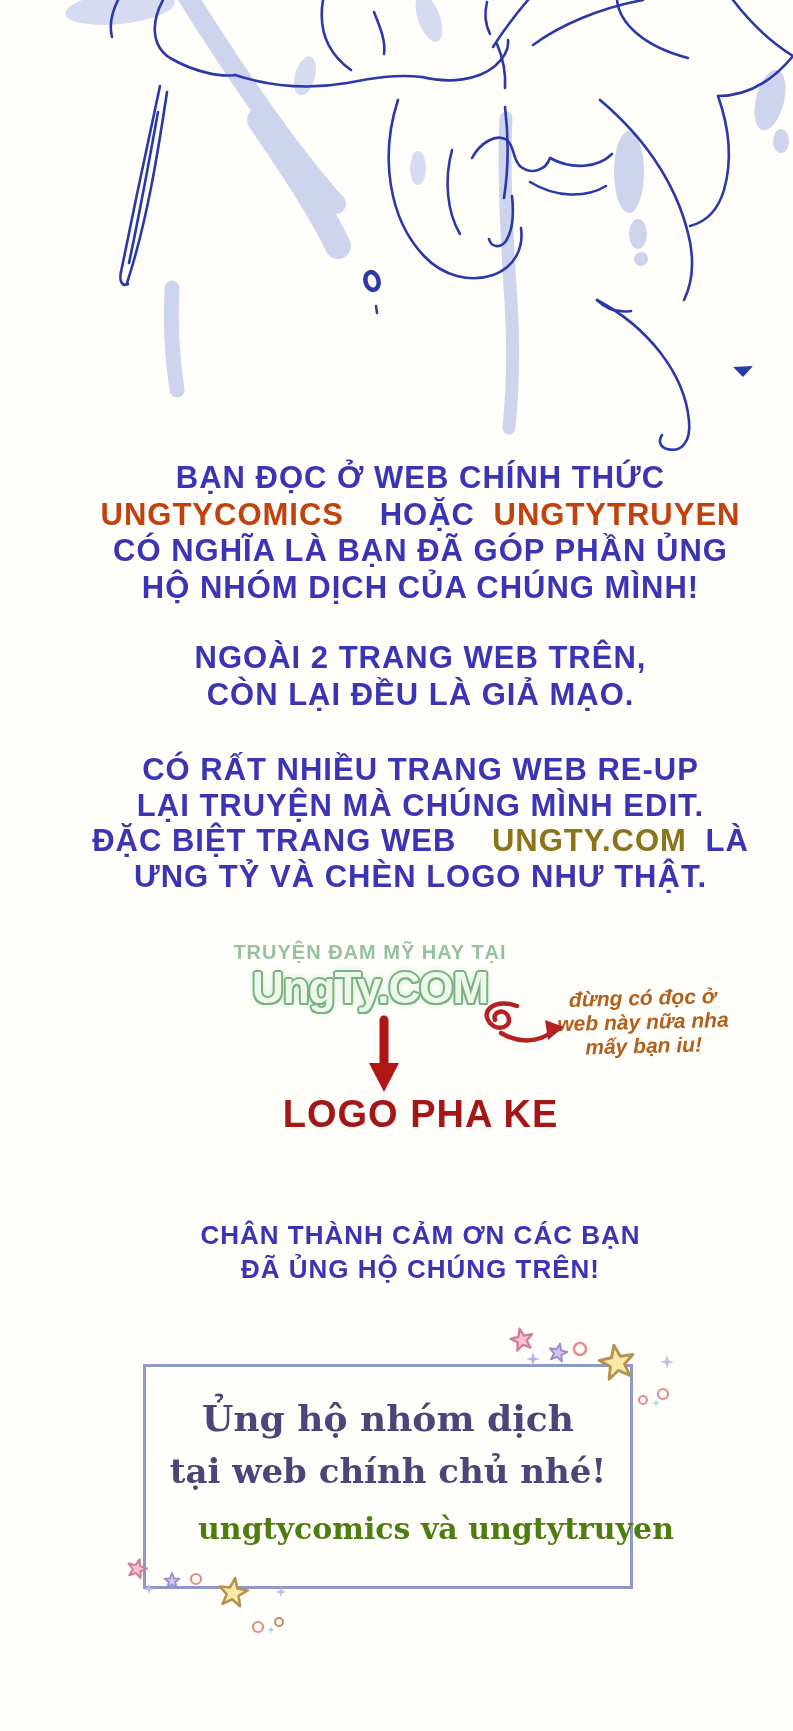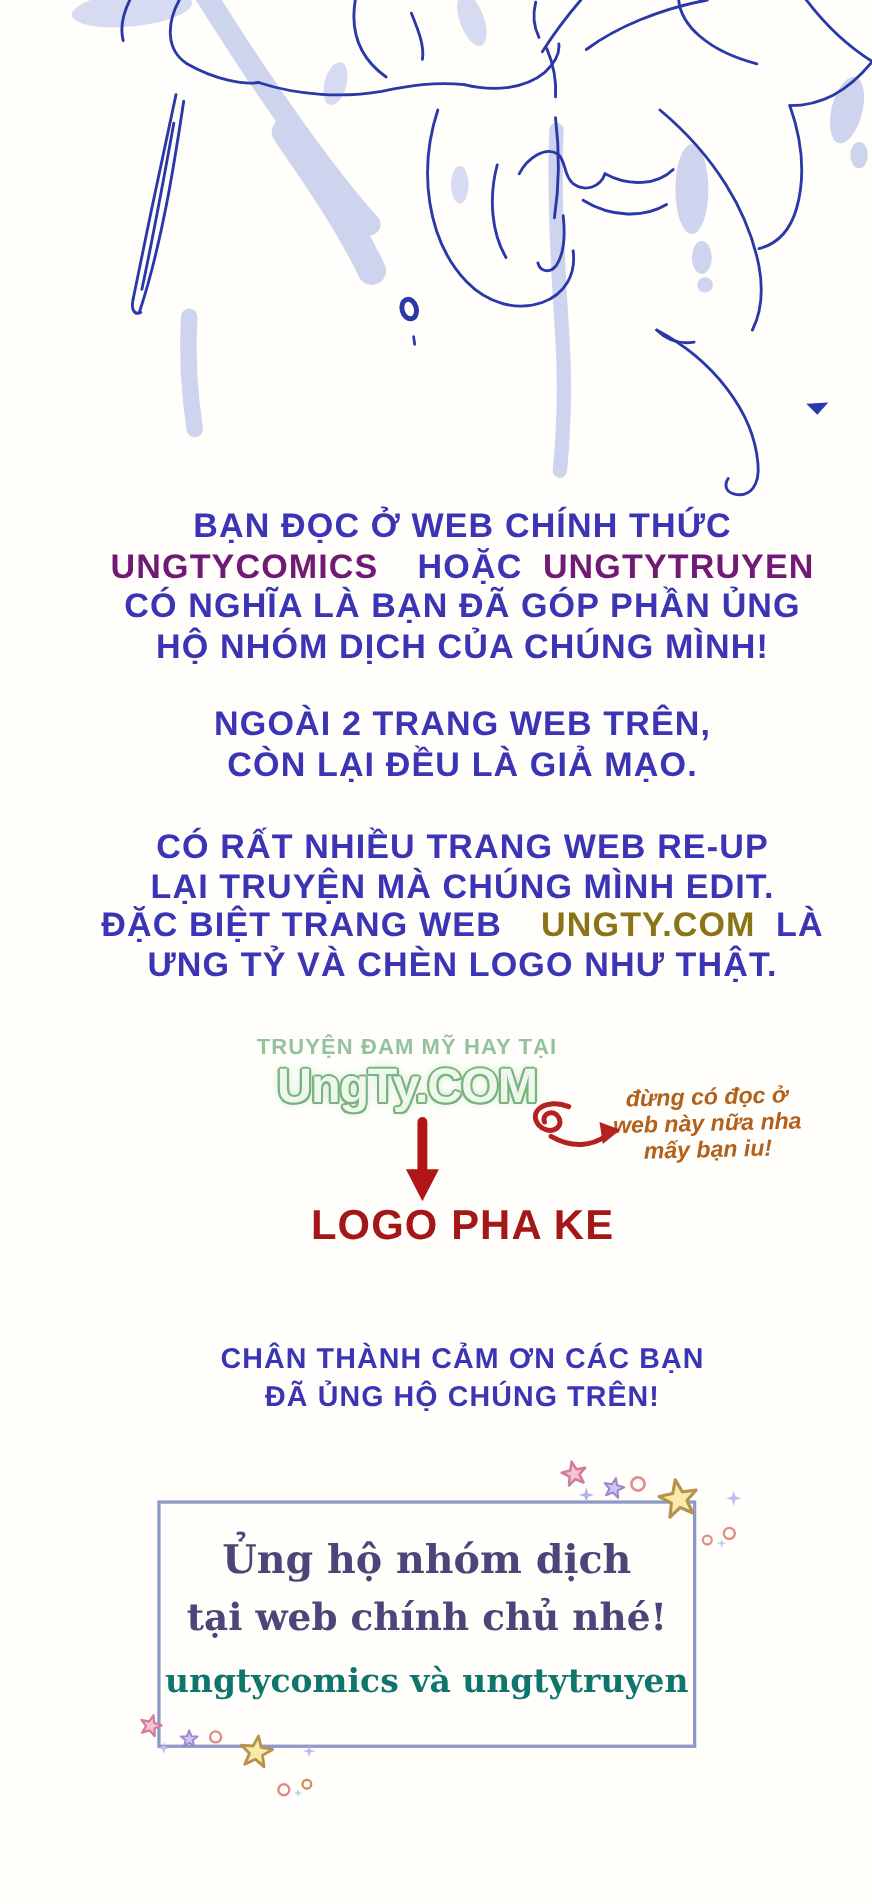--- a/index.html
+++ b/index.html
@@ -19,21 +19,21 @@
   .comic{
     position:absolute;left:0;width:100%;
     text-align:center;
     font-weight:bold;
     color:#3b35b5;
     font-size:31px;
     line-height:36.5px;
     letter-spacing:1px;
   }
   #para3{line-height:35.5px;}
-  .red{color:#701a75;}
+  .red{color:#c2410c;}
   .olive{color:#8b7317;}
   .sp-l{margin-left:26px;}
   .sp-r{margin-right:9px;}
 
   
   #logo-tagline{
     position:absolute;top:941px;left:0;width:740px;
     text-align:center;
     font-weight:bold;font-size:20px;letter-spacing:1px;
     color:#95c29e;
@@ -76,21 +76,21 @@
     border:3px solid #8e99c8;
   }
   .script{
     position:absolute;left:0;width:100%;
     text-align:center;
     font-family:"DejaVu Serif", serif;
     font-weight:bold;
   }
   #box-line1{top:30px;font-size:36px;color:#4b4679;}
   #box-line2{top:84px;font-size:34px;color:#4b4679;}
-  #box-line3{top:144px;font-size:30px;color:#0f766e;}
+  #box-line3{top:144px;font-size:30px;color:#4d7c0f;margin-left:48px;}
 </style>
 </head>
 <body>
 
 <div class="page">
 
   <svg class="abs" style="left:0;top:0" width="793" height="455" viewBox="0 0 793 455">
     <g fill="#ced3ee" stroke="none">
       <ellipse cx="120" cy="8" rx="55" ry="16" fill="#d7dbf1" transform="rotate(-6 120 8)"></ellipse>
       <ellipse cx="429" cy="18" rx="11" ry="25" fill="#d7dbf1" transform="rotate(-20 429 18)"></ellipse>

